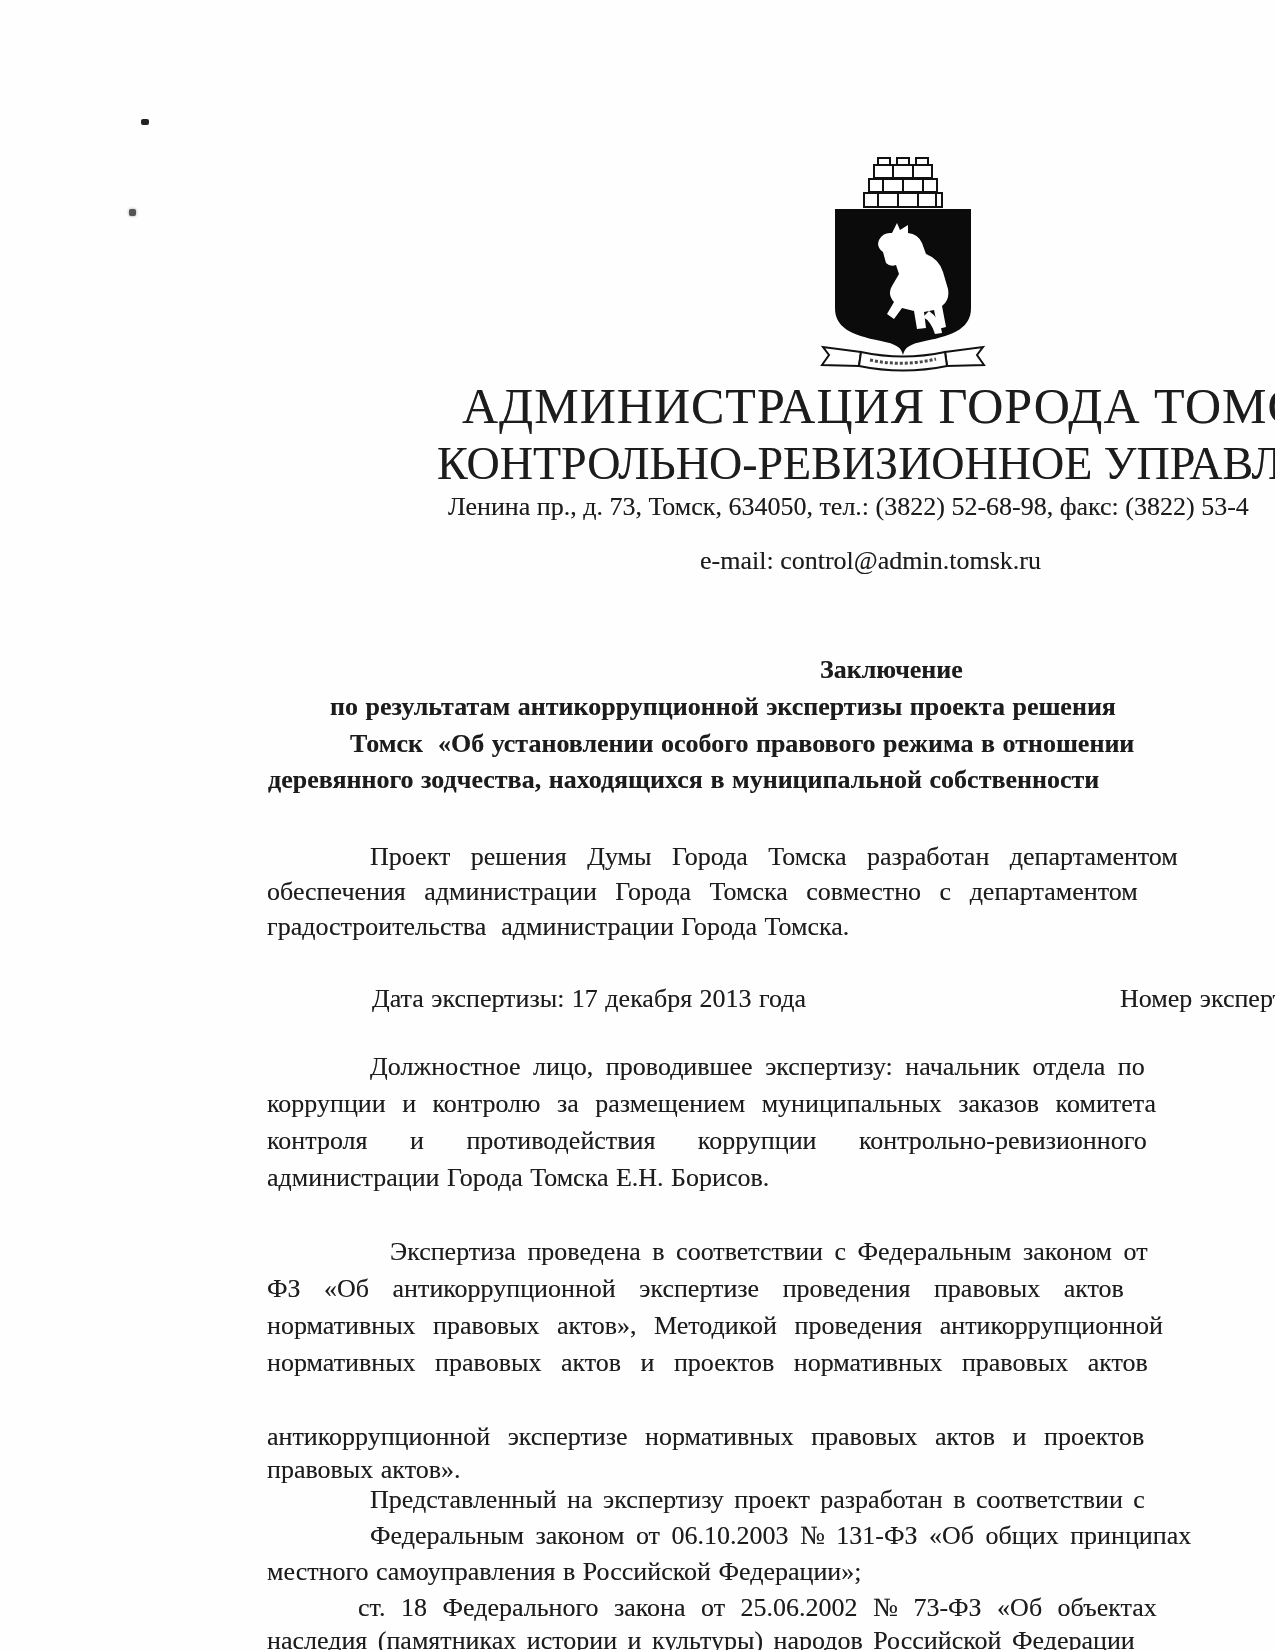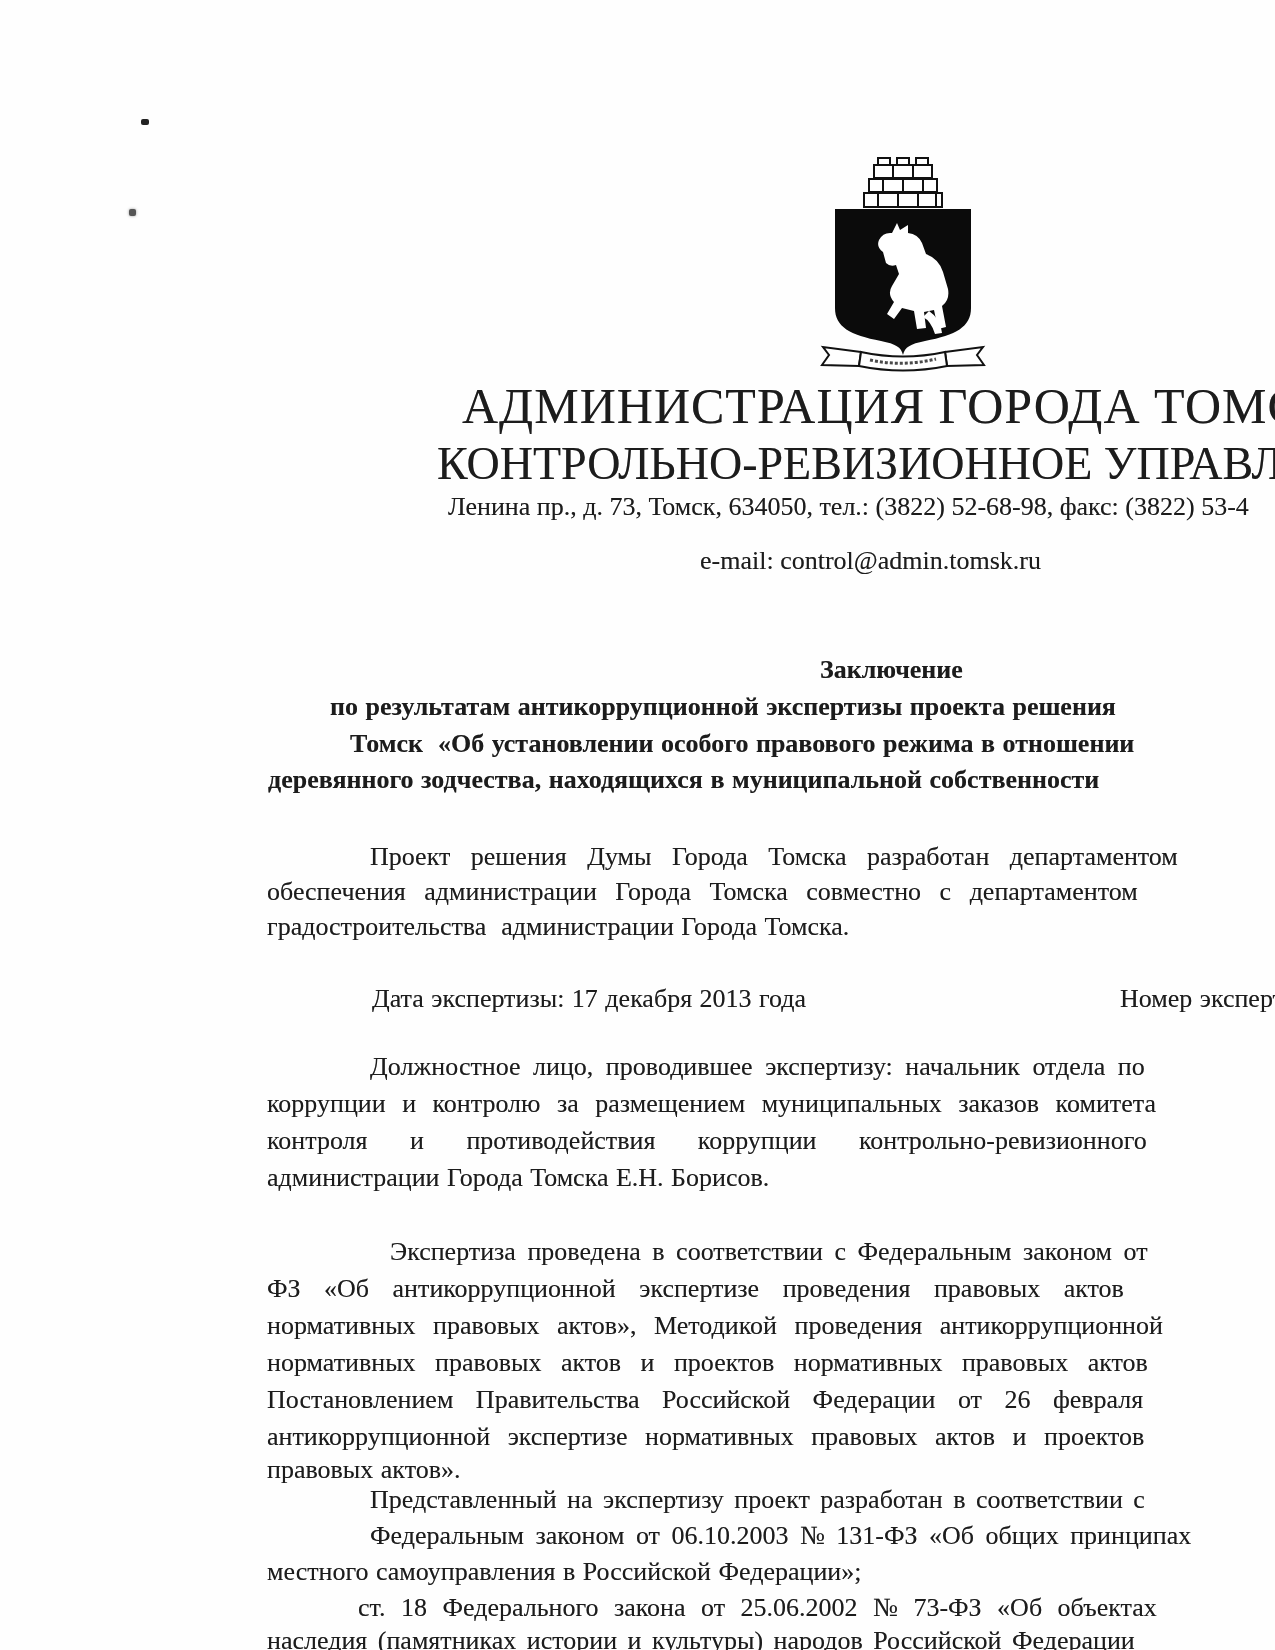--- a/index.html
+++ b/index.html
@@ -102,21 +102,20 @@
 
   <div class="ln b ws6" style="left:370px; top:1052px;">Должностное лицо, проводившее экспертизу: начальник отдела по</div>
   <div class="ln b ws10" style="left:267px; top:1089px;">коррупции и контролю за размещением муниципальных заказов комитета</div>
   <div class="ln b ws36" style="left:267px; top:1126px;">контроля и противодействия коррупции контрольно-ревизионного</div>
   <div class="ln b ws1" style="left:267px; top:1163px;">администрации Города Томска Е.Н. Борисов.</div>
 
   <div class="ln b ws5" style="left:390px; top:1237px;">Экспертиза проведена в соответствии с Федеральным законом от</div>
   <div class="ln b ws17" style="left:267px; top:1274px;">ФЗ «Об антикоррупционной экспертизе проведения правовых актов</div>
   <div class="ln b ws11" style="left:267px; top:1311px;">нормативных правовых актов», Методикой проведения антикоррупционной</div>
   <div class="ln b ws13" style="left:267px; top:1348px;">нормативных правовых актов и проектов нормативных правовых актов</div>
-  <div class="ln b ws16" style="left:267px; top:1385px;">Постановлением Правительства Российской Федерации от 26 февраля</div>
   <div class="ln b ws11" style="left:267px; top:1422px;">антикоррупционной экспертизе нормативных правовых актов и проектов</div>
   <div class="ln b ws1" style="left:267px; top:1455px;">правовых актов».</div>
 
   <div class="ln b ws4" style="left:370px; top:1485px;">Представленный на экспертизу проект разработан в соответствии с</div>
   <div class="ln b ws5" style="left:370px; top:1521px;">Федеральным законом от 06.10.2003 № 131-ФЗ «Об общих принципах</div>
   <div class="ln b ws1" style="left:267px; top:1557px;">местного самоуправления в Российской Федерации»;</div>
   <div class="ln b ws9" style="left:358px; top:1593px;">ст. 18 Федерального закона от 25.06.2002 № 73-ФЗ «Об объектах</div>
   <div class="ln b ws4" style="left:267px; top:1626px;">наследия (памятниках истории и культуры) народов Российской Федерации</div>
 
 </div>

